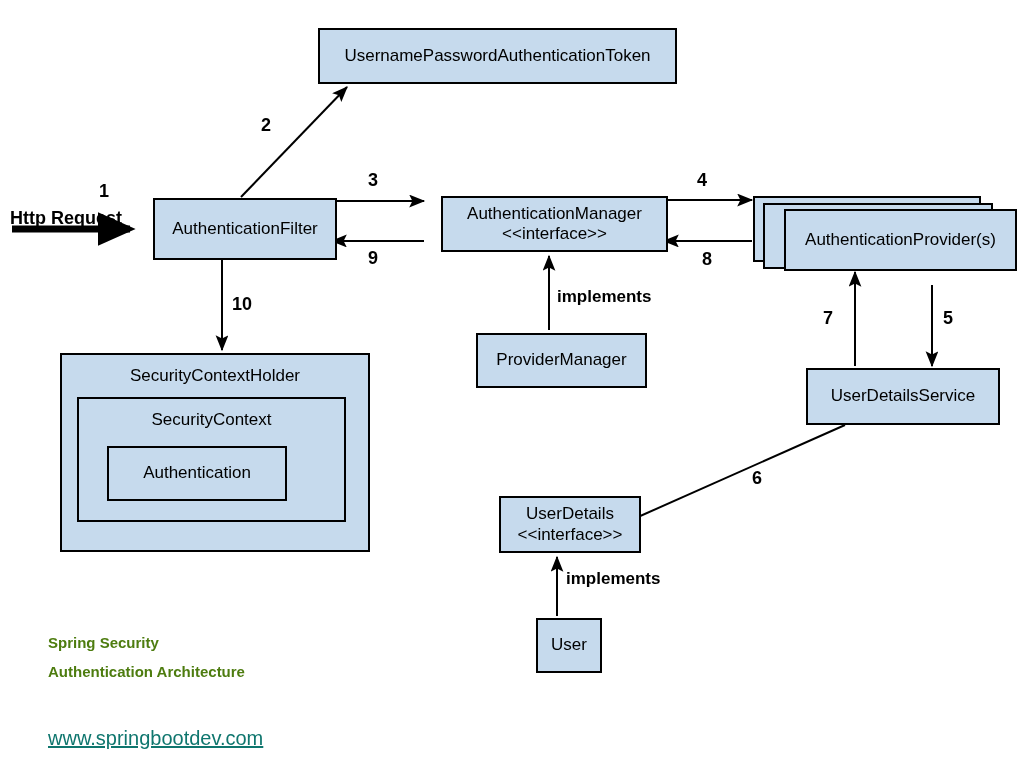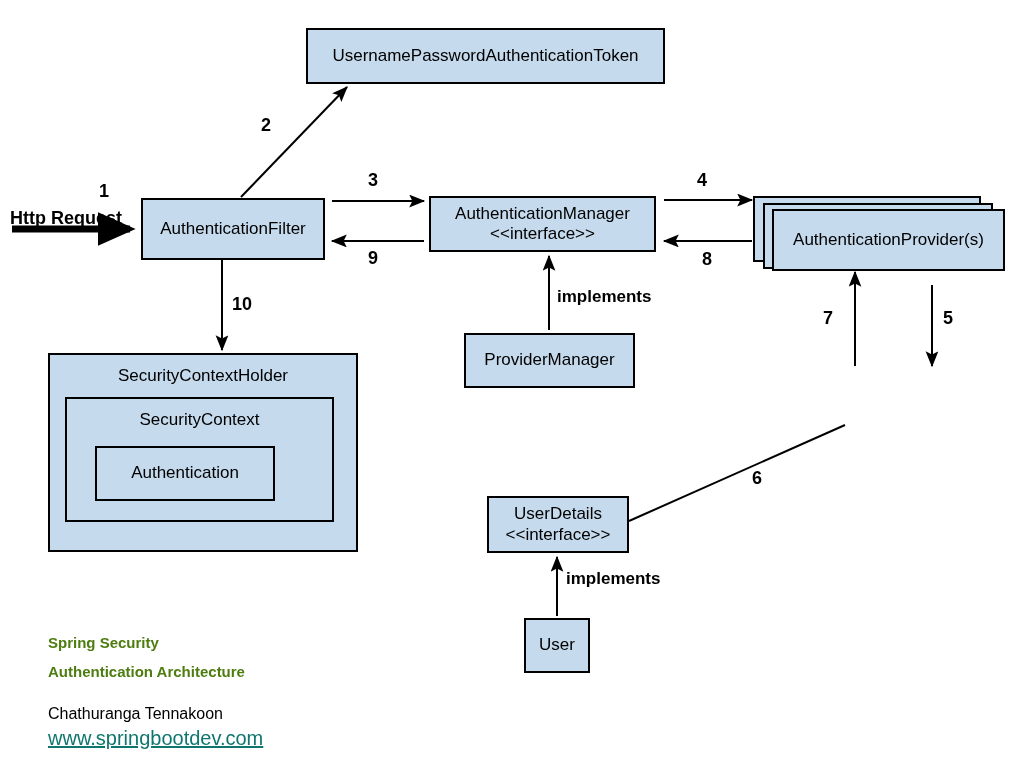--- a/index.html
+++ b/index.html
@@ -29,20 +29,21 @@
     background: #c6daed;
     border: 2px solid #000000;
     display: flex;
     align-items: center;
     justify-content: center;
     text-align: center;
     color: #000000;
     font-size: 17px;
     line-height: 1.18;
     font-family: "Liberation Sans", sans-serif;
+    margin-left: 12px;
   }
   .node.top-label {
     align-items: flex-start;
     padding-top: 11px;
   }
   .stack-back {
     position: absolute;
     box-sizing: border-box;
     background: #c6daed;
     border: 2px solid #000000;
@@ -173,20 +174,23 @@
   <div class="stack-back" style="left:753px; top:196px; width:228px; height:66px;"></div>
   <div class="stack-back" style="left:763px; top:203px; width:230px; height:66px;"></div>
   <div class="node" style="left:772px; top:209px; width:233px; height:62px;">
     <span>AuthenticationProvider(s)</span>
   </div>
 
   <div class="node" style="left:464px; top:333px; width:171px; height:55px;">
     <span>ProviderManager</span>
   </div>
 
+  <div class="node" style="left:794px; top:368px; width:194px; height:57px;">
+    <span>UserDetailsService</span>
+  </div>
 
   <div class="node" style="left:487px; top:496px; width:142px; height:57px; flex-direction:column;">
     <span>UserDetails</span>
     <span>&lt;&lt;interface&gt;&gt;</span>
   </div>
 
   <div class="node" style="left:524px; top:618px; width:66px; height:55px;">
     <span>User</span>
   </div>
 
@@ -221,16 +225,15 @@
   <div class="edge-label num" style="left:943px; top:308px;">5</div>
 
   <div class="edge-label num" style="left:752px; top:468px;">6</div>
 
   <div class="edge-label" style="left:557px; top:287px;">implements</div>
 
   <div class="edge-label" style="left:566px; top:569px;">implements</div>
 
   <div class="caption-title" style="left:48px; top:633px;">Spring Security</div>
   <div class="caption-title" style="left:48px; top:662px;">Authentication Architecture</div>
-  <div class="caption-author" style="left:48px; top:705px;">Chathuranga Tennakoon</div>
   <div class="caption-link" style="left:48px; top:727px;">www.springbootdev.com</div>
 
 </div>
 
 </body></html>

